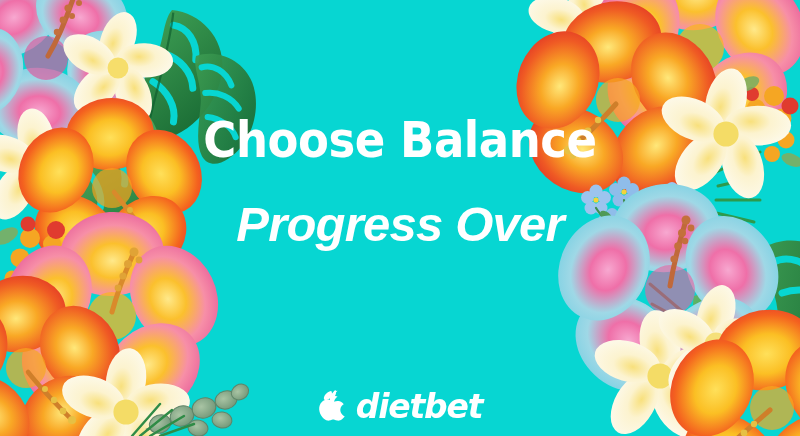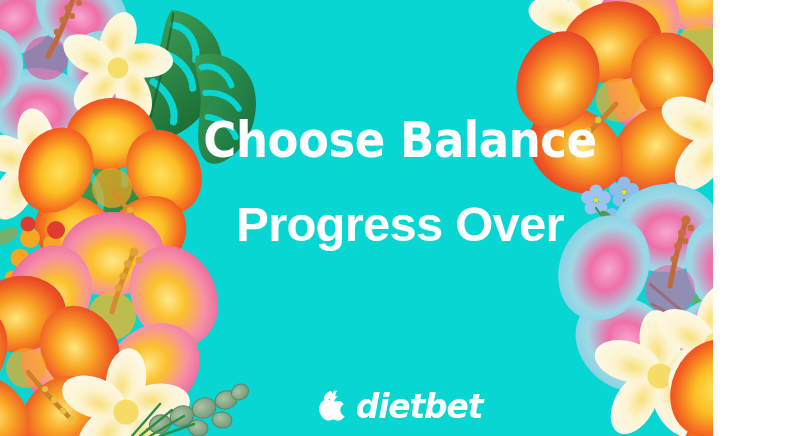--- a/index.html
+++ b/index.html
@@ -2,21 +2,21 @@
 <html><head>
 <meta charset="utf-8">
 <style>
   html, body {
     margin: 0;
     padding: 0;
     background: #ffffff;
   }
   #banner {
     position: relative;
-    width: 713px;
+    width: 800px;
     height: 436px;
     overflow: hidden;
     background: #07d6d2;
     font-family: "Liberation Sans", sans-serif;
   }
 
   
   .floral-layer {
     position: absolute;
     inset: 0;
@@ -65,20 +65,21 @@
     text-align: center;
     color: #ffffff;
     font-family: "Liberation Sans", sans-serif;
     font-weight: 700;
     font-size: 49px;
     line-height: 63px;
     letter-spacing: -0.8px;
   }
   .subhead .line {
     display: block;
+    font-style: italic;
   }
 
   
   .logo {
     position: absolute;
     left: 0;
     top: 390px;
     width: 800px;
     display: flex;
     align-items: center;

